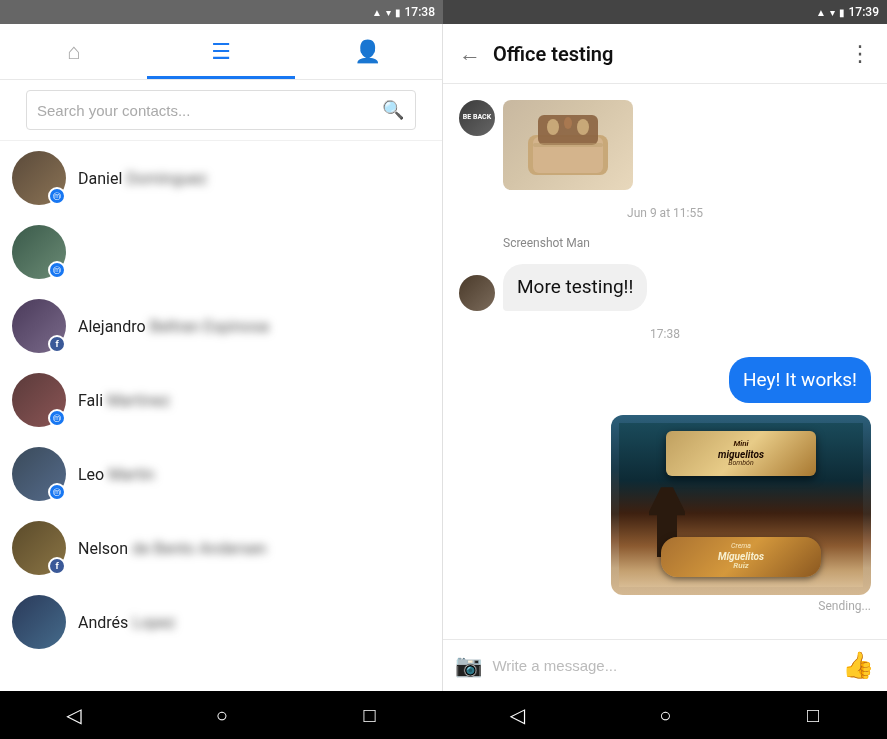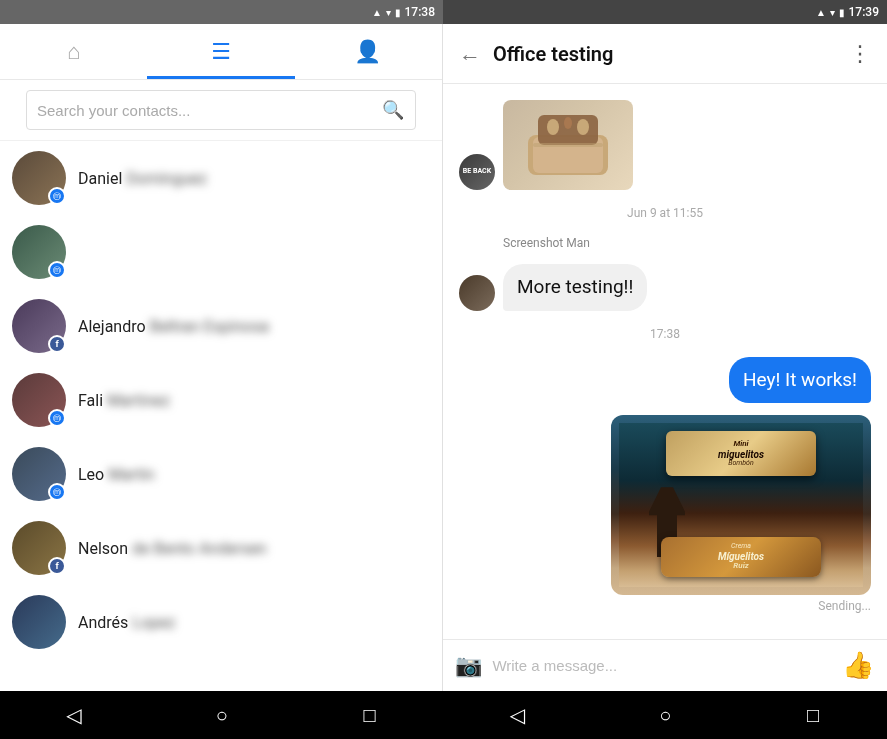--- a/index.html
+++ b/index.html
@@ -234,21 +234,21 @@
       padding: 16px;
       display: flex;
       flex-direction: column;
       gap: 12px;
       background: #fff;
     }
 
     
     .sticker-msg {
       display: flex;
-      align-items: flex-end;
+      align-items: flex-start;
       gap: 8px;
     }
     .msg-avatar {
       width: 36px;
       height: 36px;
       border-radius: 50%;
       background: #ccc;
       flex-shrink: 0;
       overflow: hidden;
       display: flex;
@@ -601,21 +601,21 @@
                 <div style="text-align:center;line-height:1.1;">
                   <div style="font-size:8px;font-weight:bold;color:#3a1a00;font-style:italic;">Mini</div>
                   <div style="font-size:10px;font-weight:bold;color:#1a0800;font-style:italic;">miguelitos</div>
                   <div style="font-size:7px;color:#3a1a00;font-style:italic;">Bombón</div>
                 </div>
               </div>
 
               <div style="position:absolute;bottom:30px;left:30px;width:40px;height:70px;background:#2a1a0e;clip-path:polygon(20% 100%,20% 40%,0% 40%,0% 35%,30% 0%,60% 0%,90% 35%,90% 40%,70% 40%,70% 100%);">
               </div>
 
-              <div style="position:absolute;bottom:10px;left:50%;transform:translateX(-50%);width:160px;height:40px;background:linear-gradient(135deg,#a87030,#d4983c,#8b5820);border-radius:8px;display:flex;align-items:center;justify-content:center;box-shadow:0 2px 6px rgba(0,0,0,0.5);">
+              <div style="position:absolute;bottom:10px;left:50%;transform:translateX(-50%);width:160px;height:40px;background:linear-gradient(135deg,#a87030,#d4983c,#8b5820);border-radius:16px;display:flex;align-items:center;justify-content:center;box-shadow:0 2px 6px rgba(0,0,0,0.5);">
                 <div style="text-align:center;line-height:1.1;">
                   <div style="font-size:7px;color:#f8e8c0;font-style:italic;">Crema</div>
                   <div style="font-size:10px;font-weight:bold;color:#f8f0d0;font-style:italic;">Míguelitos</div>
                   <div style="font-size:8px;font-weight:bold;color:#f0e0b0;font-style:italic;">Ruiz</div>
                 </div>
               </div>
             </div>
           </div>
         </div>
         <div class="sending-text">Sending...</div>

